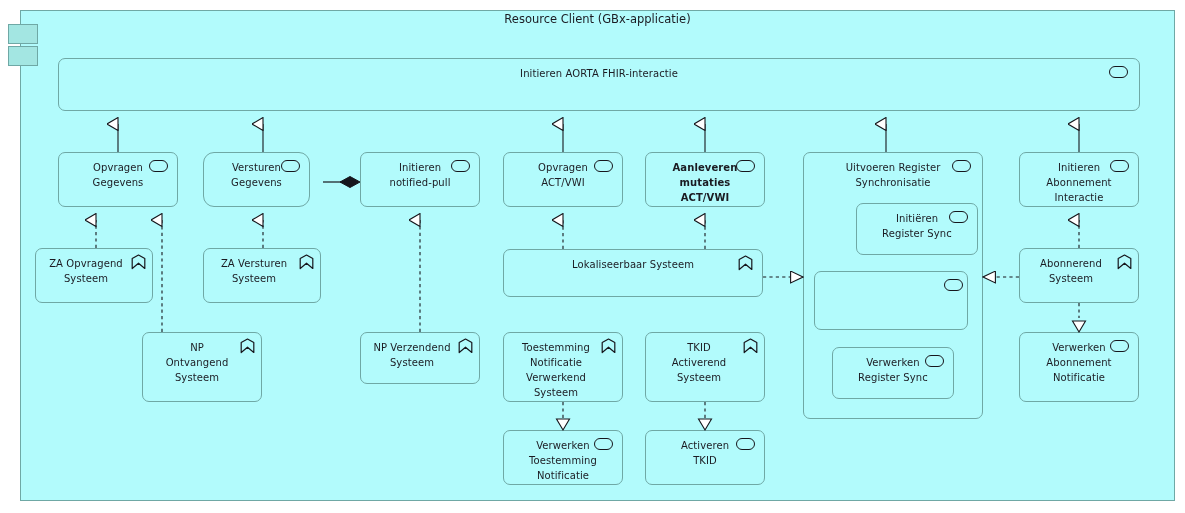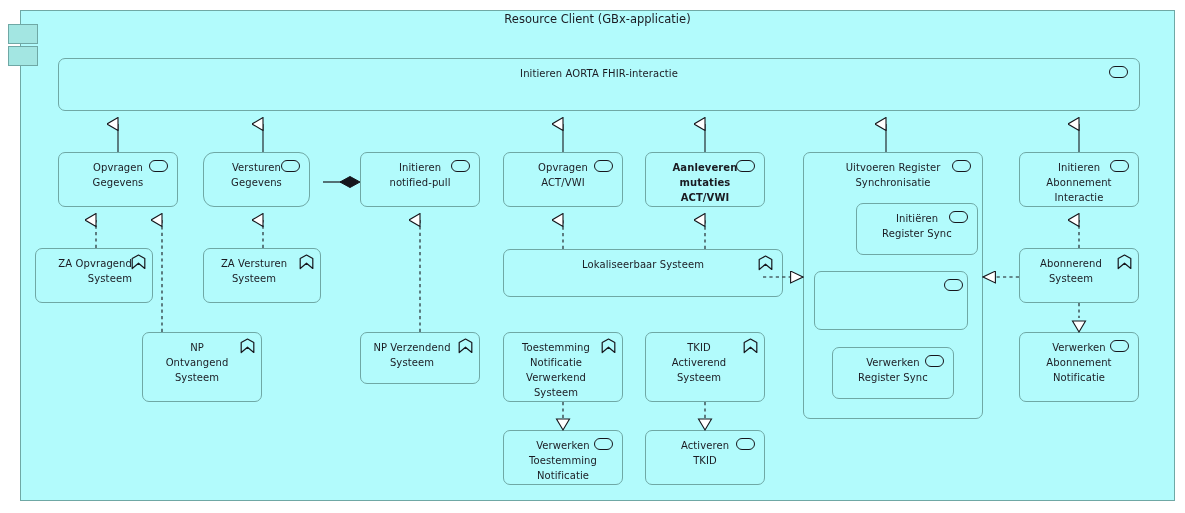--- a/index.html
+++ b/index.html
@@ -143,40 +143,40 @@
   </div>
 
   <div class="box" style="left:1019px;top:152px;width:120px;height:55px;">
     <span class="lbl">Initieren
 Abonnement
 Interactie</span>
     <span class="icon icon-service" style="right:9px;"></span>
   </div>
 
   <div class="box" style="left:35px;top:248px;width:118px;height:55px;">
-    <span class="lbl" style="padding:0 20px 0 4px;text-align:right;">ZA Opvragend
+    <span class="lbl" style="padding:0 20px 0 4px;">ZA Opvragend
 Systeem</span>
     <span class="icon icon-iface" style="right:6px;">
       <svg width="15" height="16" viewBox="0 0 15 16">
           <path d="M1.2 14.5 V4.6 L7.5 1 L13.8 4.6 V14.5 L7.5 9.2 Z" fill="none" stroke="#16161c" stroke-width="1.2" stroke-linejoin="round"></path>
         </svg>
     </span>
   </div>
 
   <div class="box" style="left:203px;top:248px;width:118px;height:55px;">
     <span class="lbl" style="padding:0 20px 0 4px;">ZA Versturen
 Systeem</span>
     <span class="icon icon-iface" style="right:6px;">
       <svg width="15" height="16" viewBox="0 0 15 16">
           <path d="M1.2 14.5 V4.6 L7.5 1 L13.8 4.6 V14.5 L7.5 9.2 Z" fill="none" stroke="#16161c" stroke-width="1.2" stroke-linejoin="round"></path>
         </svg>
     </span>
   </div>
 
-  <div class="box" style="left:503px;top:249px;width:280px;height:48px;">
+  <div class="box" style="left:503px;top:249px;width:260px;height:48px;">
     <span class="lbl">Lokaliseerbaar Systeem</span>
     <span class="icon icon-iface" style="right:9px;">
       <svg width="15" height="16" viewBox="0 0 15 16">
           <path d="M1.2 14.5 V4.6 L7.5 1 L13.8 4.6 V14.5 L7.5 9.2 Z" fill="none" stroke="#16161c" stroke-width="1.2" stroke-linejoin="round"></path>
         </svg>
     </span>
   </div>
 
   <div class="box" style="left:1019px;top:248px;width:120px;height:55px;">
     <span class="lbl" style="padding:0 20px 0 4px;">Abonnerend

